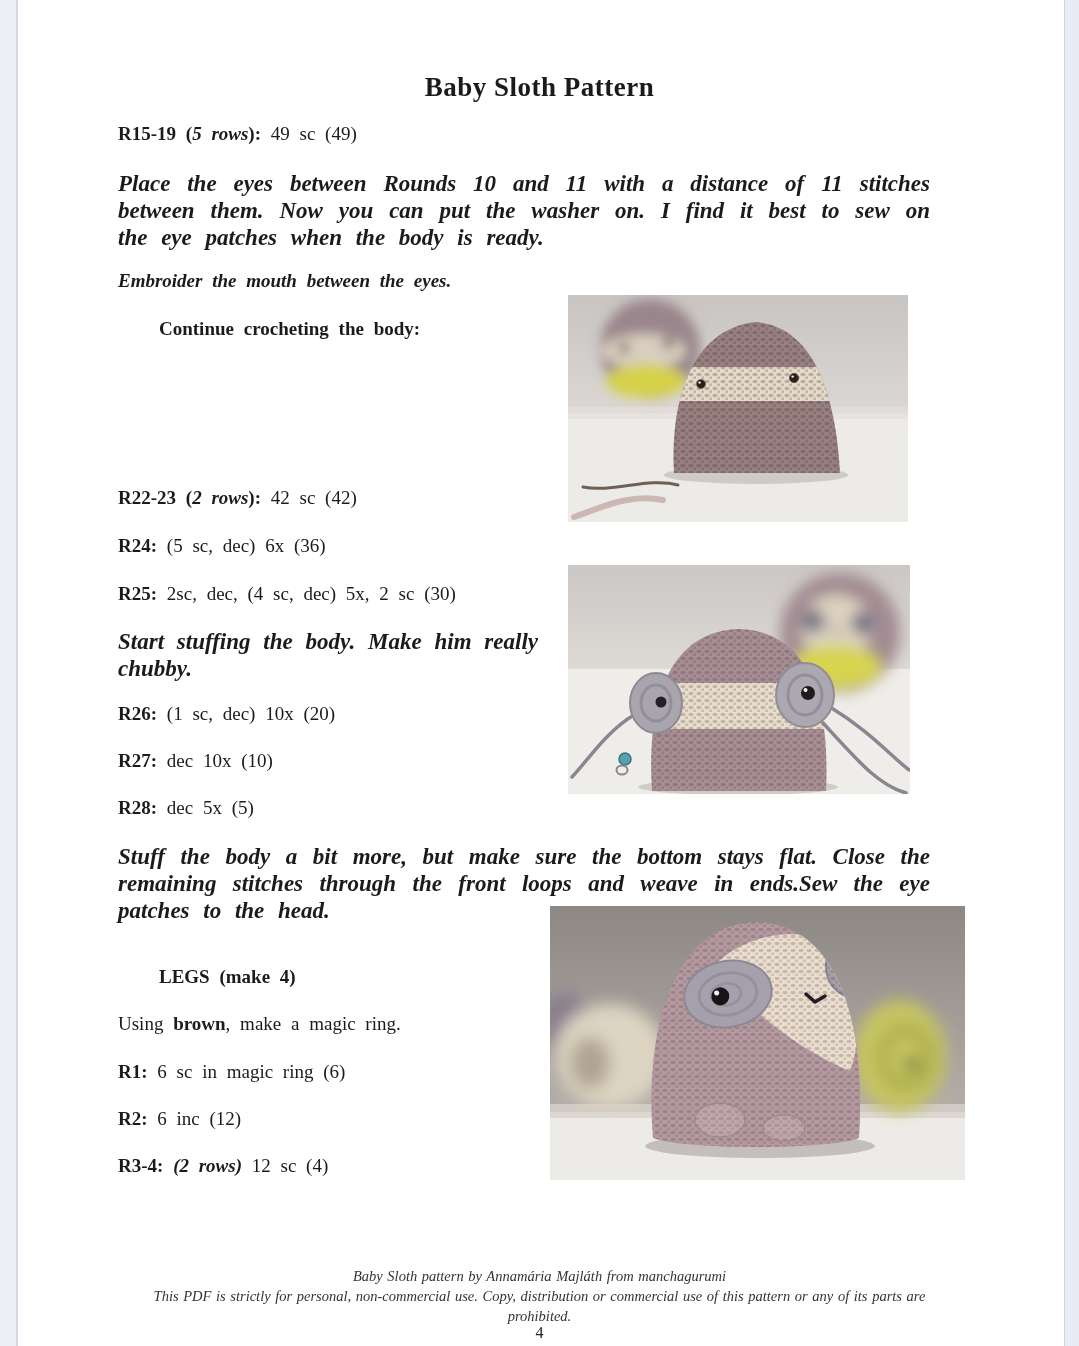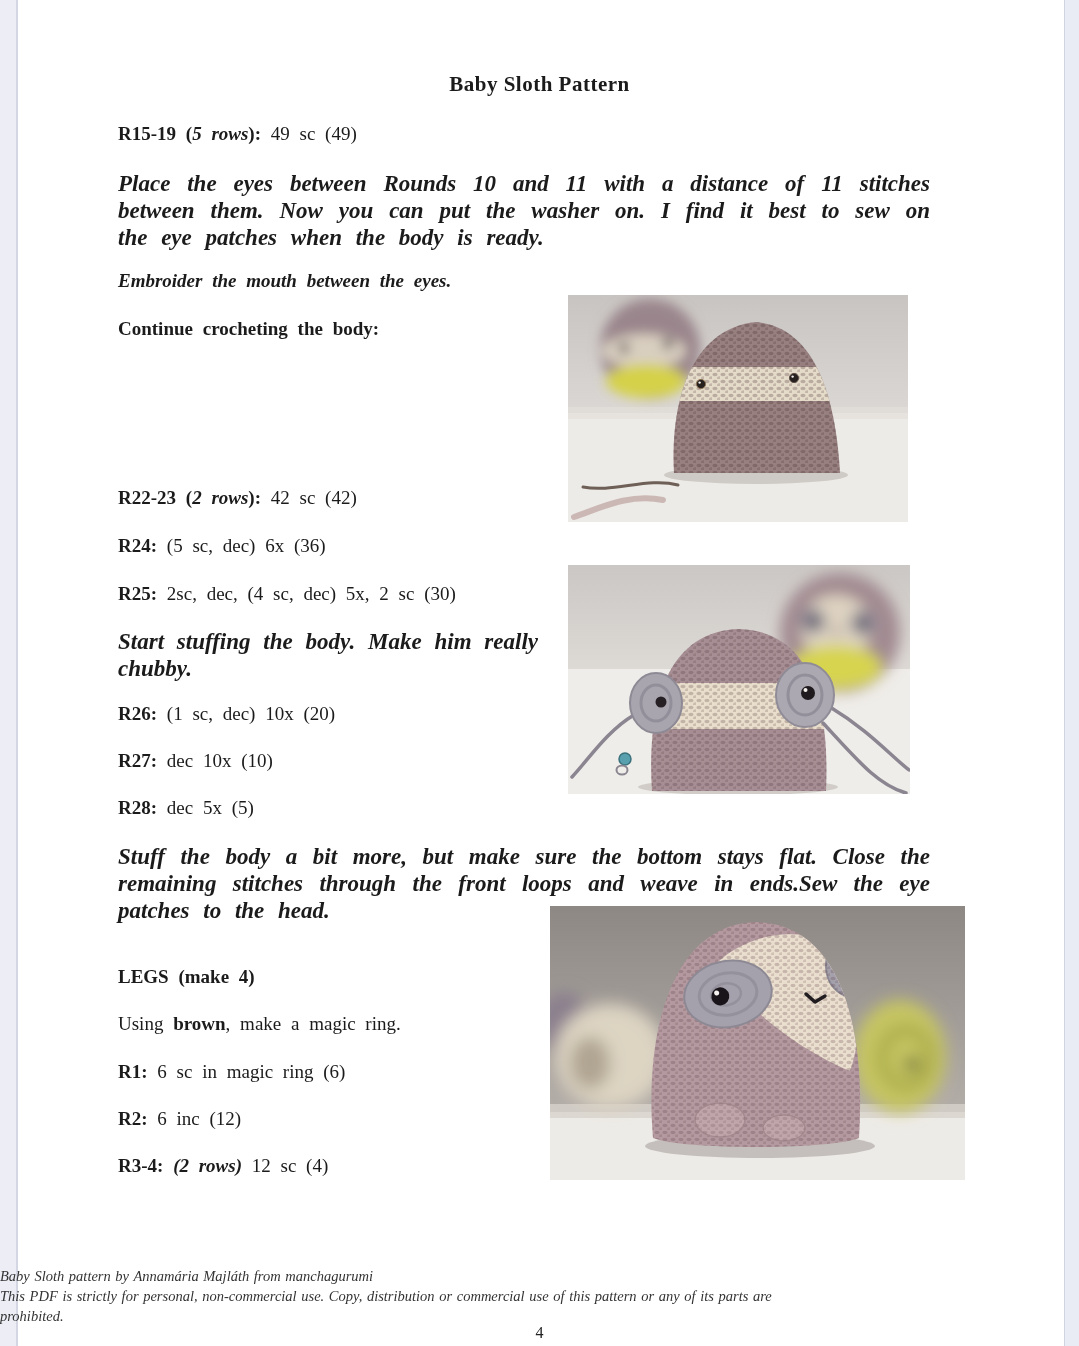--- a/index.html
+++ b/index.html
@@ -9,38 +9,38 @@
     background:#ffffff; overflow:hidden;
     font-family:"Liberation Serif","DejaVu Serif",serif;
     color:#1b1b1b;
   }
   .strip { position:absolute; top:0; height:100%; }
   .strip.left  { left:0; width:18px; background:#ecedf5; border-right:2px solid #d4d6e3; }
   .strip.right { left:1064px; width:15px; background:#e9ebf5; border-left:1px solid #d0d3e0; }
   .abs { position:absolute; }
   .title {
     left:0; top:72px; width:1079px; text-align:center;
-    font-size:21px; font-weight:bold; letter-spacing:0.5px;
+    font-size:27px; font-weight:bold; letter-spacing:0.5px;
   }
   .line {
     left:118px; white-space:nowrap;
     font-size:19px; word-spacing:5px;
   }
   .para {
     left:118px; font-size:23px; line-height:27px;
     text-align:justify; word-spacing:8px;
   }
   .para.narrow { width:420px; word-spacing:4px; }
   .para.wide   { width:812px; }
-  .b  { font-weight:bold; }
+  .b  { font-weight:bold;margin-left:41px; }
   .bi { font-weight:bold; font-style:italic; }
   .photo { display:block; line-height:0; }
   .photo svg { display:block; }
   .footer {
-    left:0; width:1079px; text-align:left;
+    left:0; width:1079px; text-align:center;
     font-size:14.5px; font-style:italic; color:#333333;
     word-spacing:1px;
   }
   .pagenum {
     left:0; width:1079px; text-align:center;
     font-size:16px; font-style:normal; color:#222222;
   }
 </style>
 </head>
 <body>

